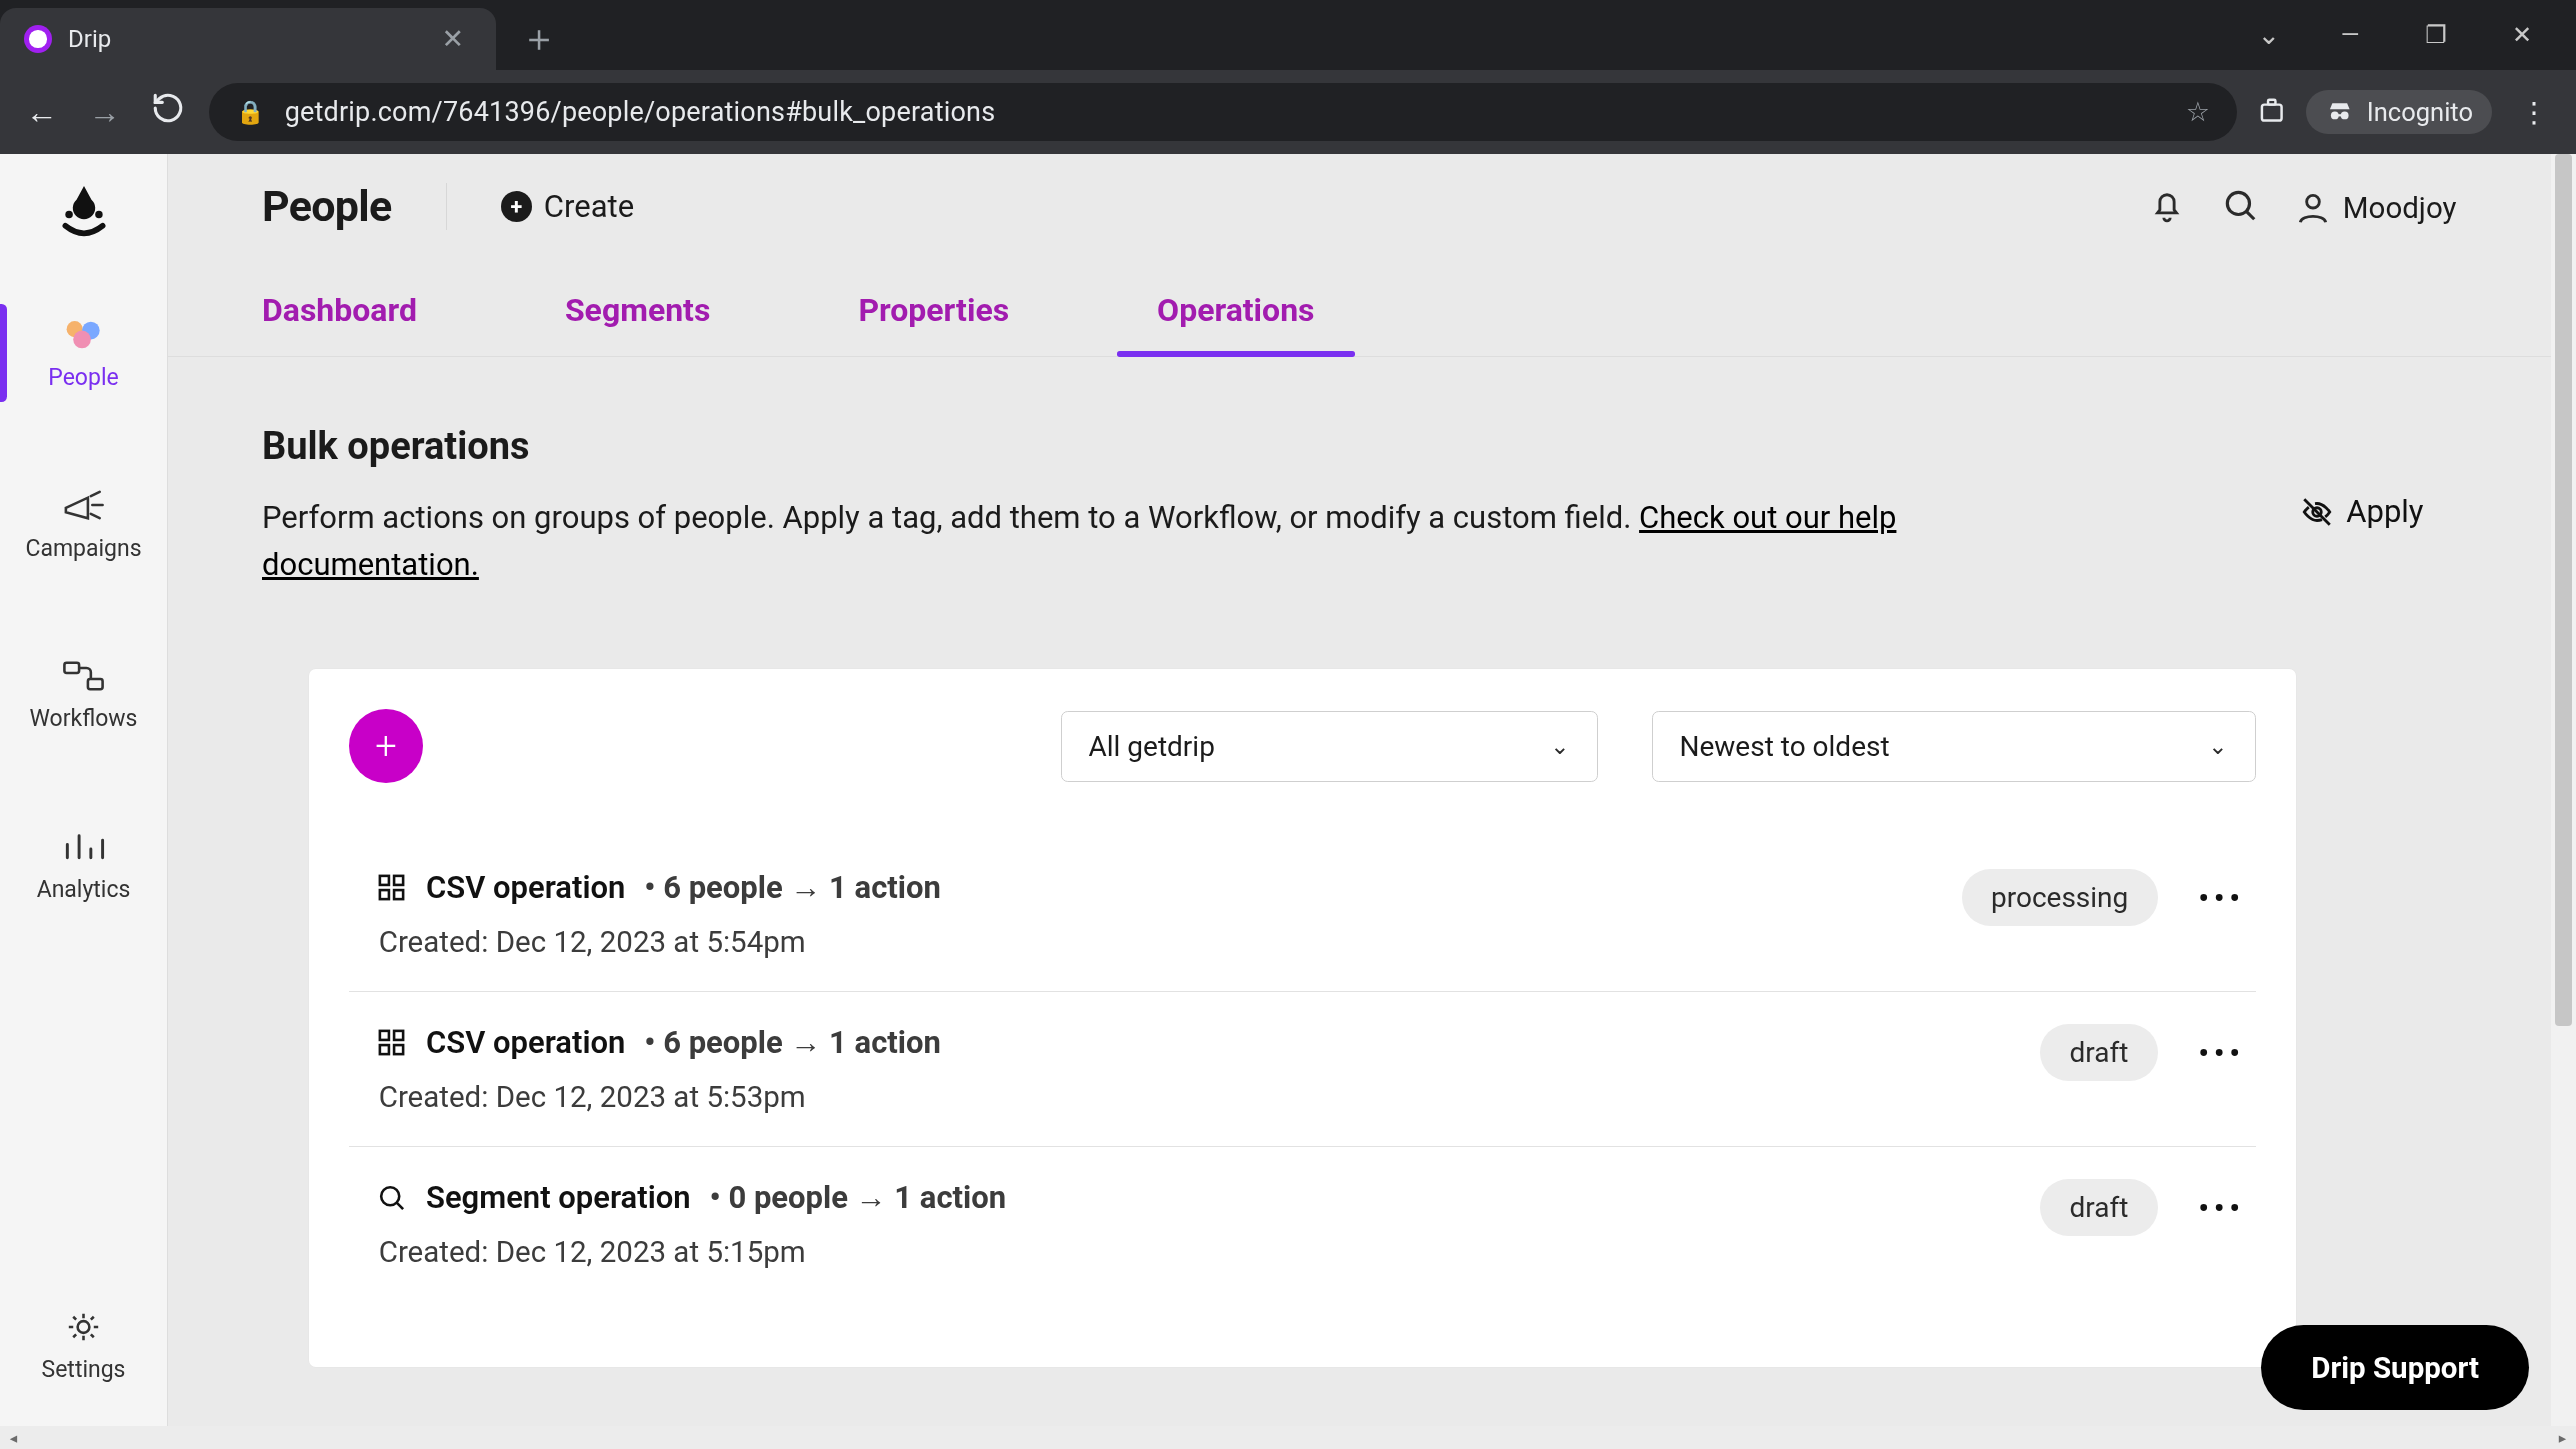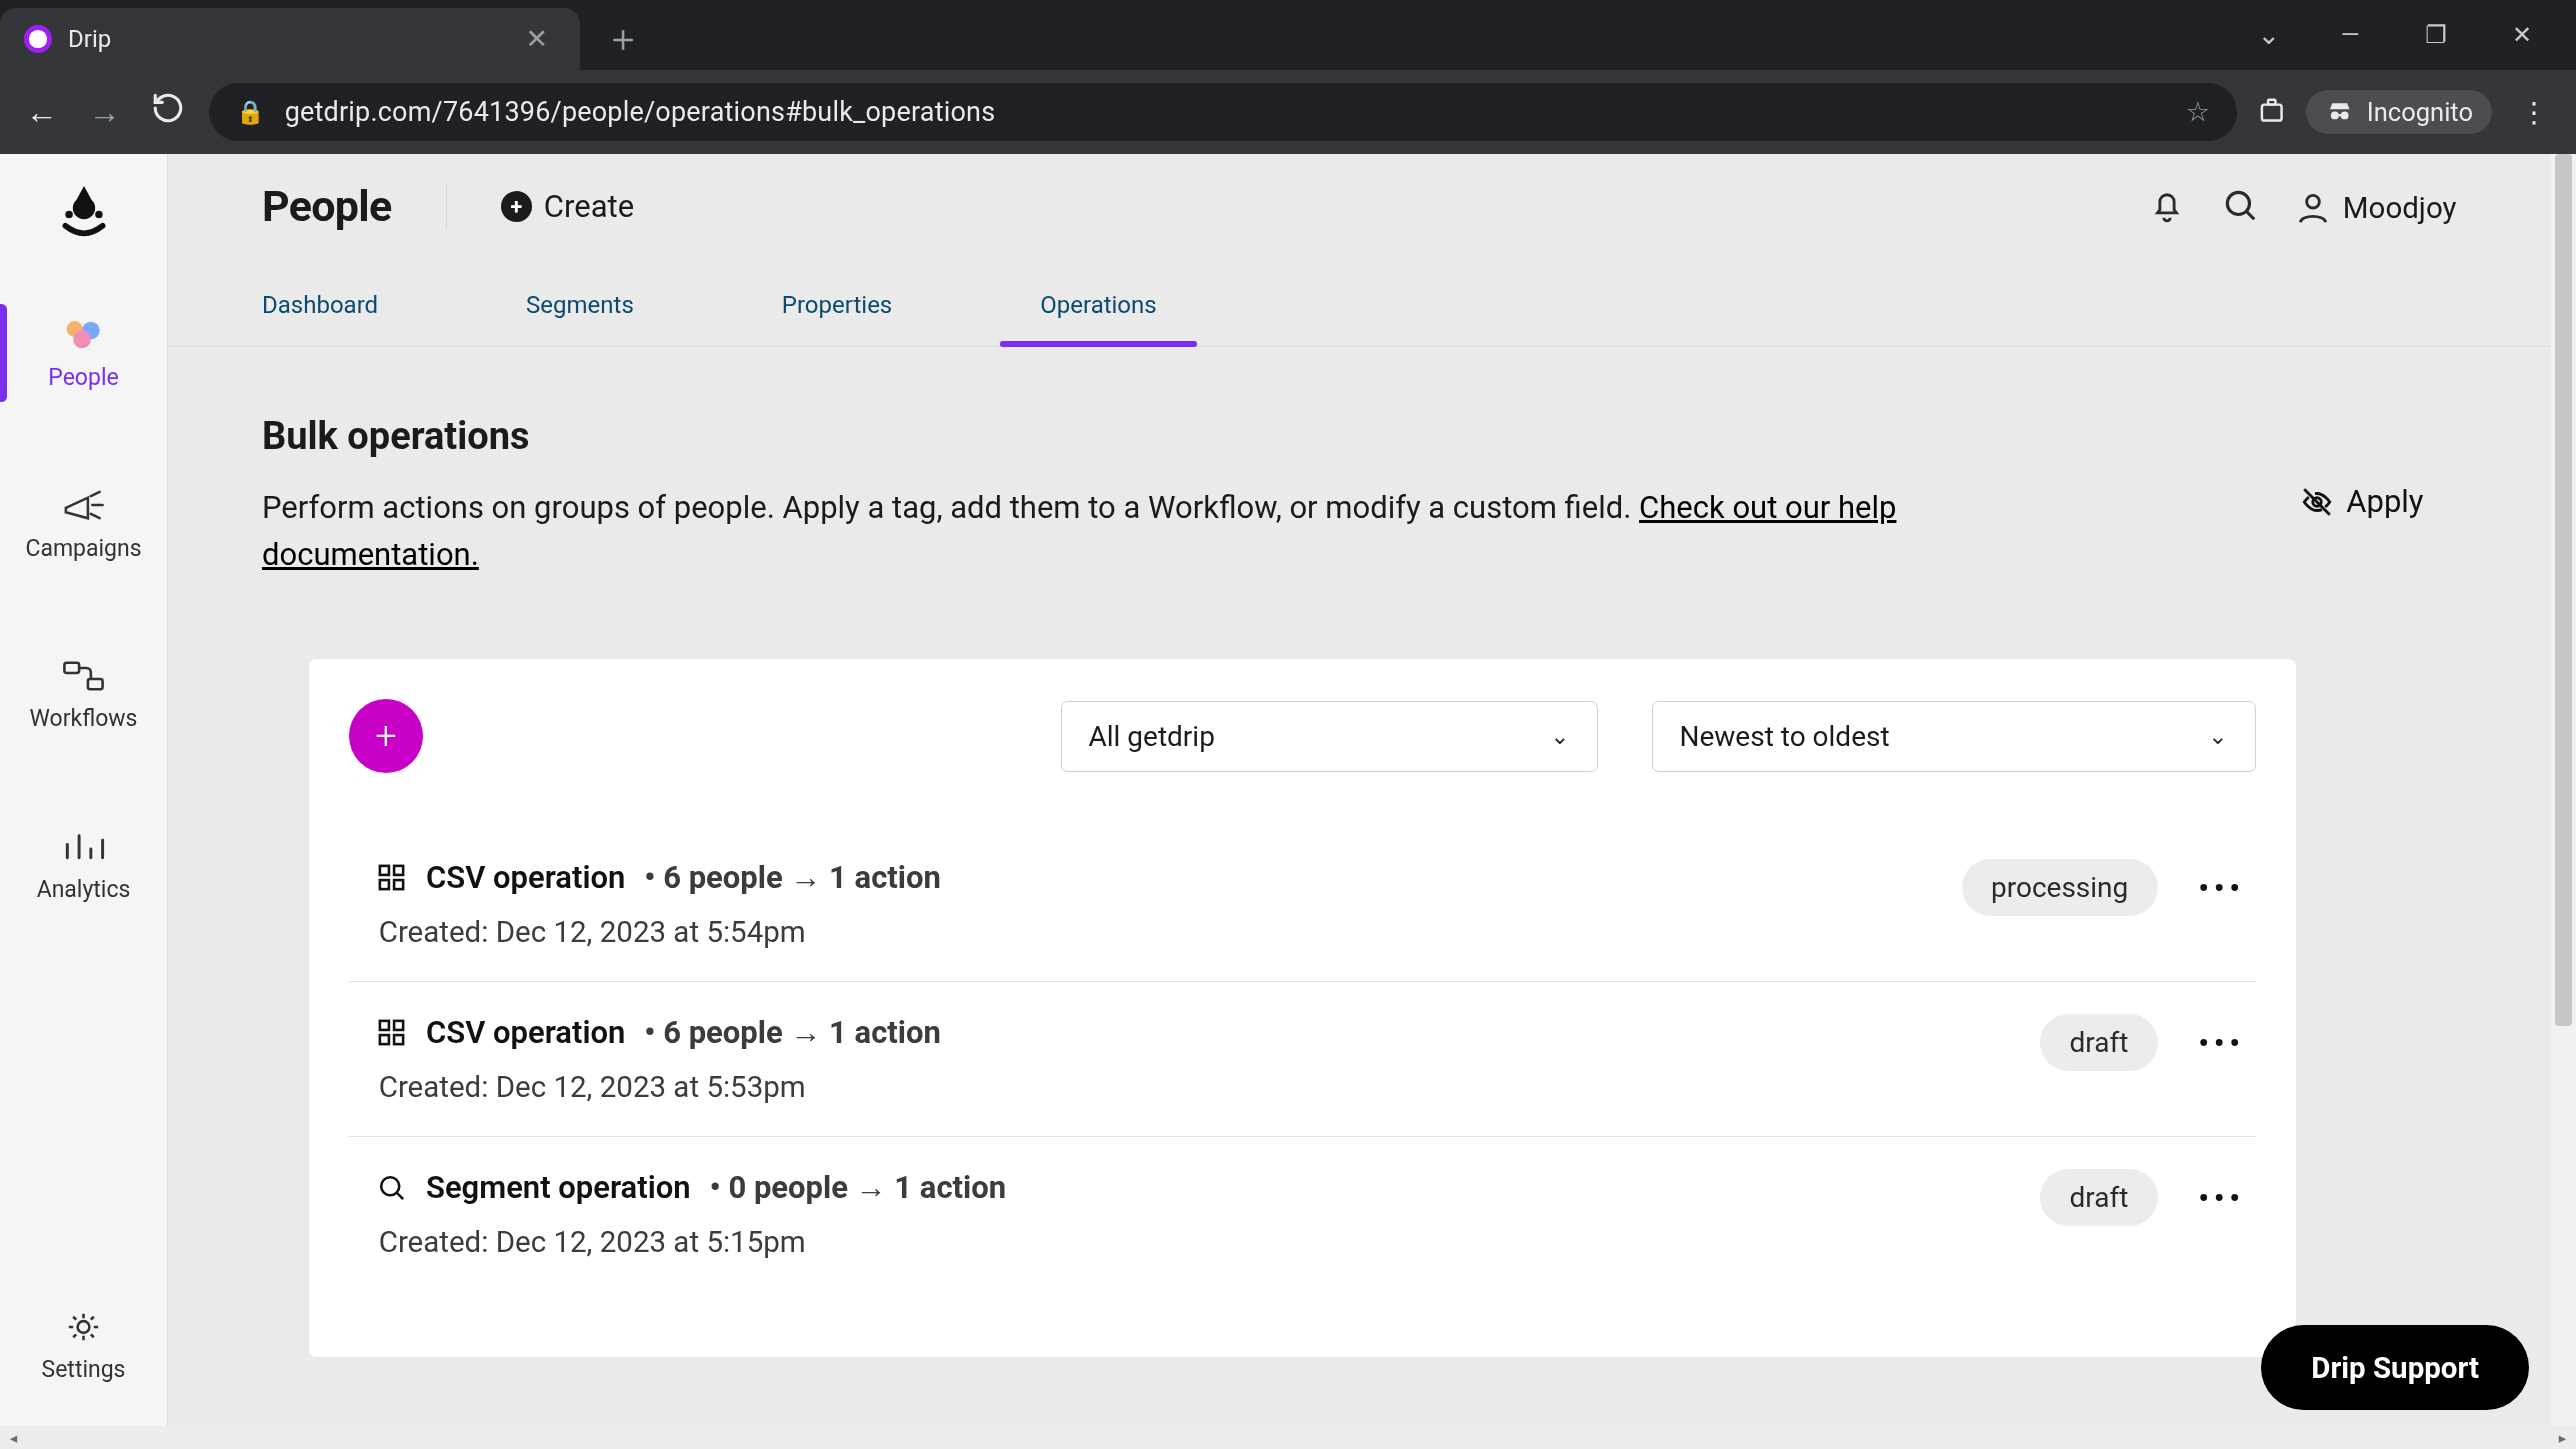--- a/index.html
+++ b/index.html
@@ -2,21 +2,21 @@
 <html style="font-size:10.7px"><head>
 <meta charset="utf-8">
 <style>
   * { box-sizing: border-box; margin: 0; padding: 0; }
   html, body { width: 2576px; height: 1449px; overflow: hidden; font-family: -apple-system, BlinkMacSystemFont, "Segoe UI", Roboto, Arial, sans-serif; }
   body { background: #2b2b2b; }
 
   
   .chrome-window { width: 2576px; height: 1449px; background: #2b2b2b; position: relative; }
   .titlebar { height: 70px; background: #202124; display: flex; align-items: flex-start; position: relative; }
-  .tab { display: flex; align-items: center; background: #35363a; height: 62px; margin-top: 8px; border-radius: 16px 16px 0 0; padding: 0 32px 0 24px; gap: 16px; width: 580px; position: relative; justify-content: space-between; }
+  .tab { display: flex; align-items: center; background: #35363a; height: 62px; margin-top: 8px; border-radius: 16px 16px 0 0; padding: 0 32px 0 24px; gap: 16px; width: 496px; position: relative; justify-content: space-between; }
   .tab .favicon { width: 28px; height: 28px; border-radius: 50%; background: #a020f0; display: inline-block; position: relative; }
   .tab .favicon::after { content:""; position:absolute; inset:5.4px; background:#fff; border-radius:50%; }
   .tab .tab-title { color: #e8eaed; font-size: 24px; }
   .tab .tab-close { color: #9aa0a6; font-size: 27px; margin-left: auto; cursor: pointer; }
   .new-tab { color: #9aa0a6; font-size: 38px; font-weight: 300; margin-left: 24px; margin-top: 13.4px; cursor: pointer; }
 
   .win-controls { position: absolute; right: 0; top: 0; height: 100%; display: flex; align-items: center; gap: 54px; padding: 0 38px; }
   .win-controls .ctl { color: #c8c8c8; font-size: 24px; cursor: pointer; width: 32px; text-align: center; }
   .win-controls .chev { color: #c8c8c8; font-size: 27px; }
 
@@ -60,21 +60,21 @@
   .create-link { display: flex; align-items: center; gap: 12px; color: #1b1b1b; font-size: 31px; cursor: pointer; }
   .create-link .plus-badge { width: 31px; height: 31px; border-radius: 50%; background: #1b1b1b; color: #fff; display:flex; align-items:center; justify-content:center; font-size: 21.5px; font-weight: 700; }
 
   .header-right { margin-left: auto; display: flex; align-items: flex-end; gap: 35px; }
   .header-right .hicon { color:#3a3a3a; cursor:pointer; }
   .header-right svg { width: 38px; height: 38px; }
   .user-chip { display: flex; align-items: center; gap: 10.7px; font-size: 29.5px; color:#1b1b1b; cursor:pointer; }
 
   
   .tabs-row { display:flex; align-items:flex-end; gap: 148px; padding: 60px 94px 0 94px; border-bottom: 1.3px solid #ddd; }
-  .tab-link { font-size: 24px; color:#0c4a6e; padding-bottom: 27px; cursor:pointer; position:relative; }
+  .tab-link { font-size: 32px; color:#a21caf; padding-bottom: 27px; cursor:pointer; position:relative;font-weight:bold; }
   .tab-link.active::after { content:""; position:absolute; left:-40px; right:-40px; bottom:-1.3px; height: 6.7px; background:#7a2ff0; border-radius: 2.7px; }
 
   
   .section { padding: 67px 94px 0 94px; position: relative; }
   .section h2 { font-size: 38px; font-weight: 700; color:#1b1b1b; }
   .section p { font-size: 31px; color:#1b1b1b; max-width: 1811px; line-height: 1.5; margin-top: 27px; }
   .section p a { color:#000; text-decoration: underline; }
 
   .close-pill { position: absolute; right: 127px; top: 136px; display:flex; align-items:center; gap: 12px; font-size: 31px; color:#111; cursor:pointer; }
   .close-pill svg { width: 34px; height: 34px; }

